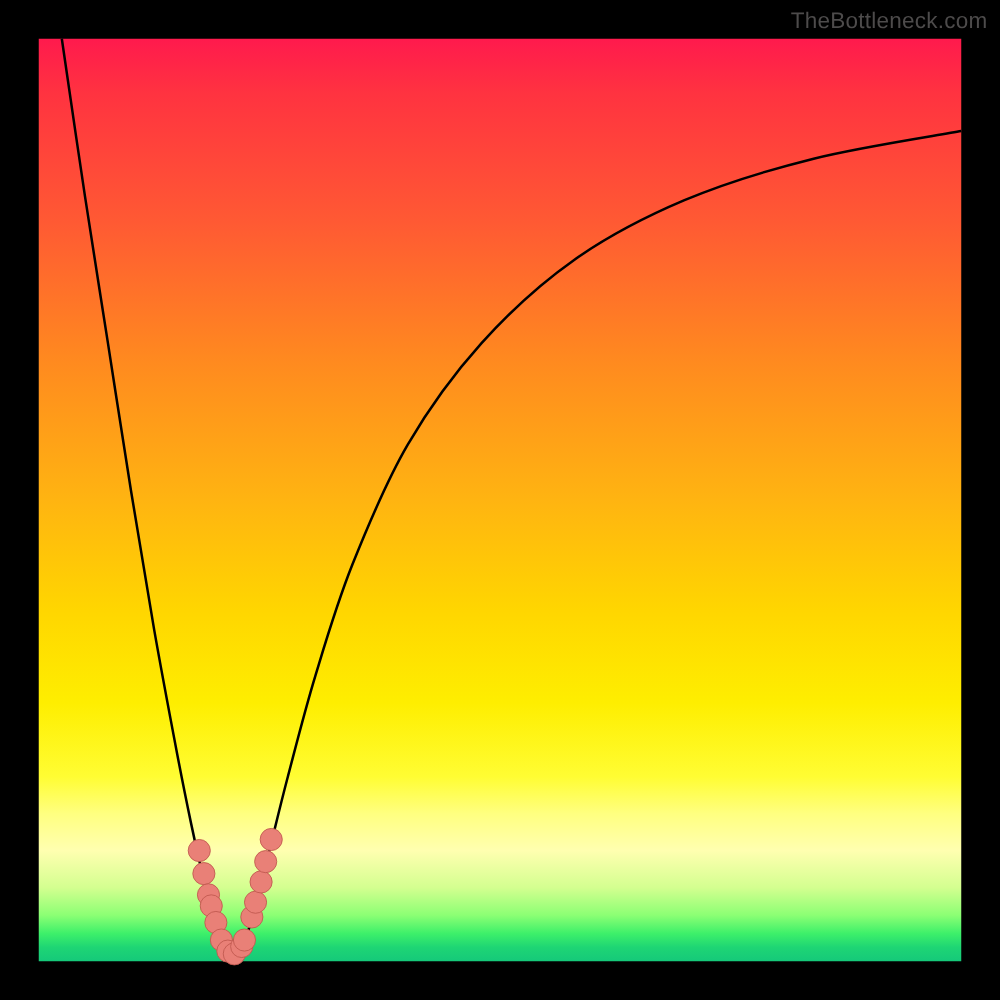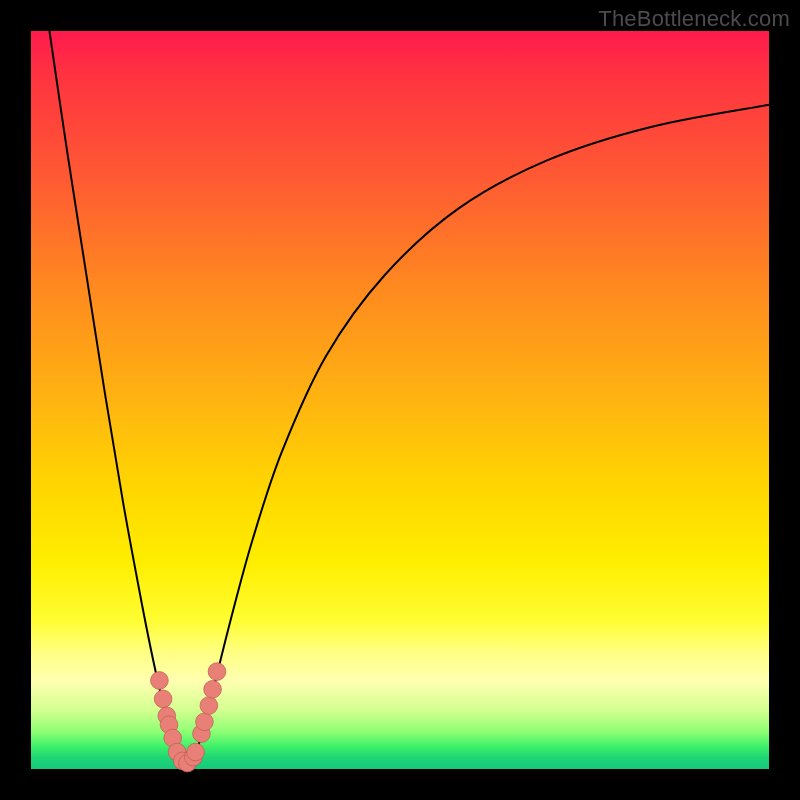--- a/index.html
+++ b/index.html
@@ -43,21 +43,21 @@
       #3df06a 97%,
       #1ed574 98.5%,
       #15c97a 100%
     );
   }
   .watermark {
     position: absolute;
     top: 6px;
     right: 10px;
     color: #4d4b4b;
-    font-size: 22px;
+    font-size: 18px;
     letter-spacing: 0.2px;
     user-select: none;
   }
   svg.curve-layer {
     position: absolute;
     top: 31px;
     left: 31px;
     width: 738px;
     height: 738px;
     overflow: visible;

